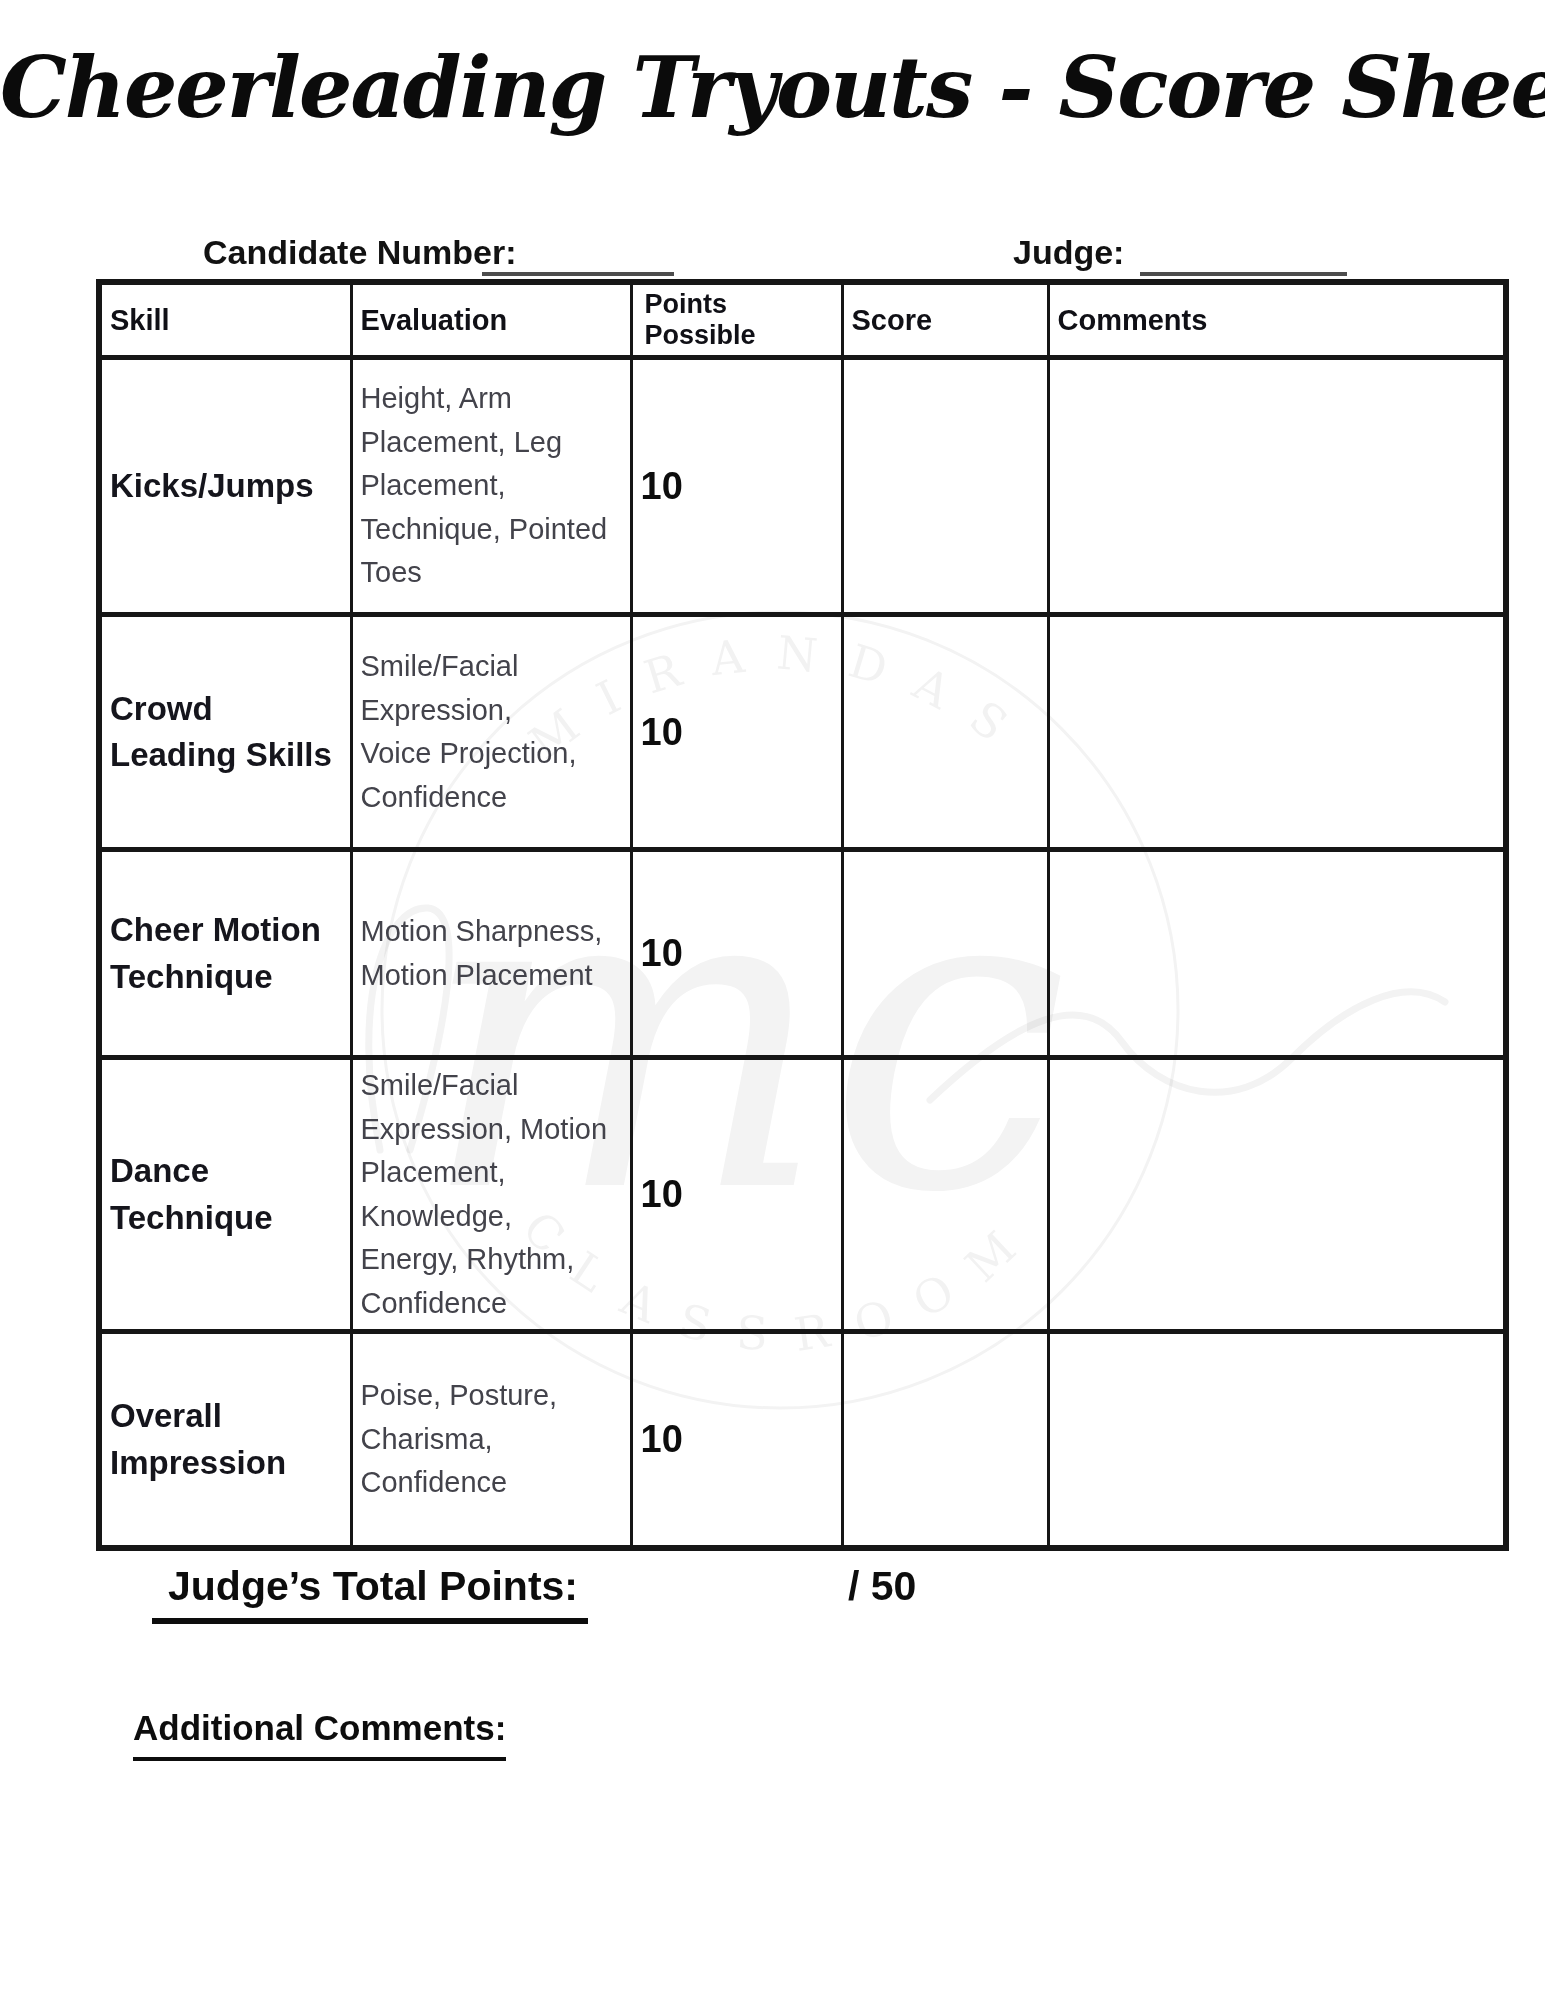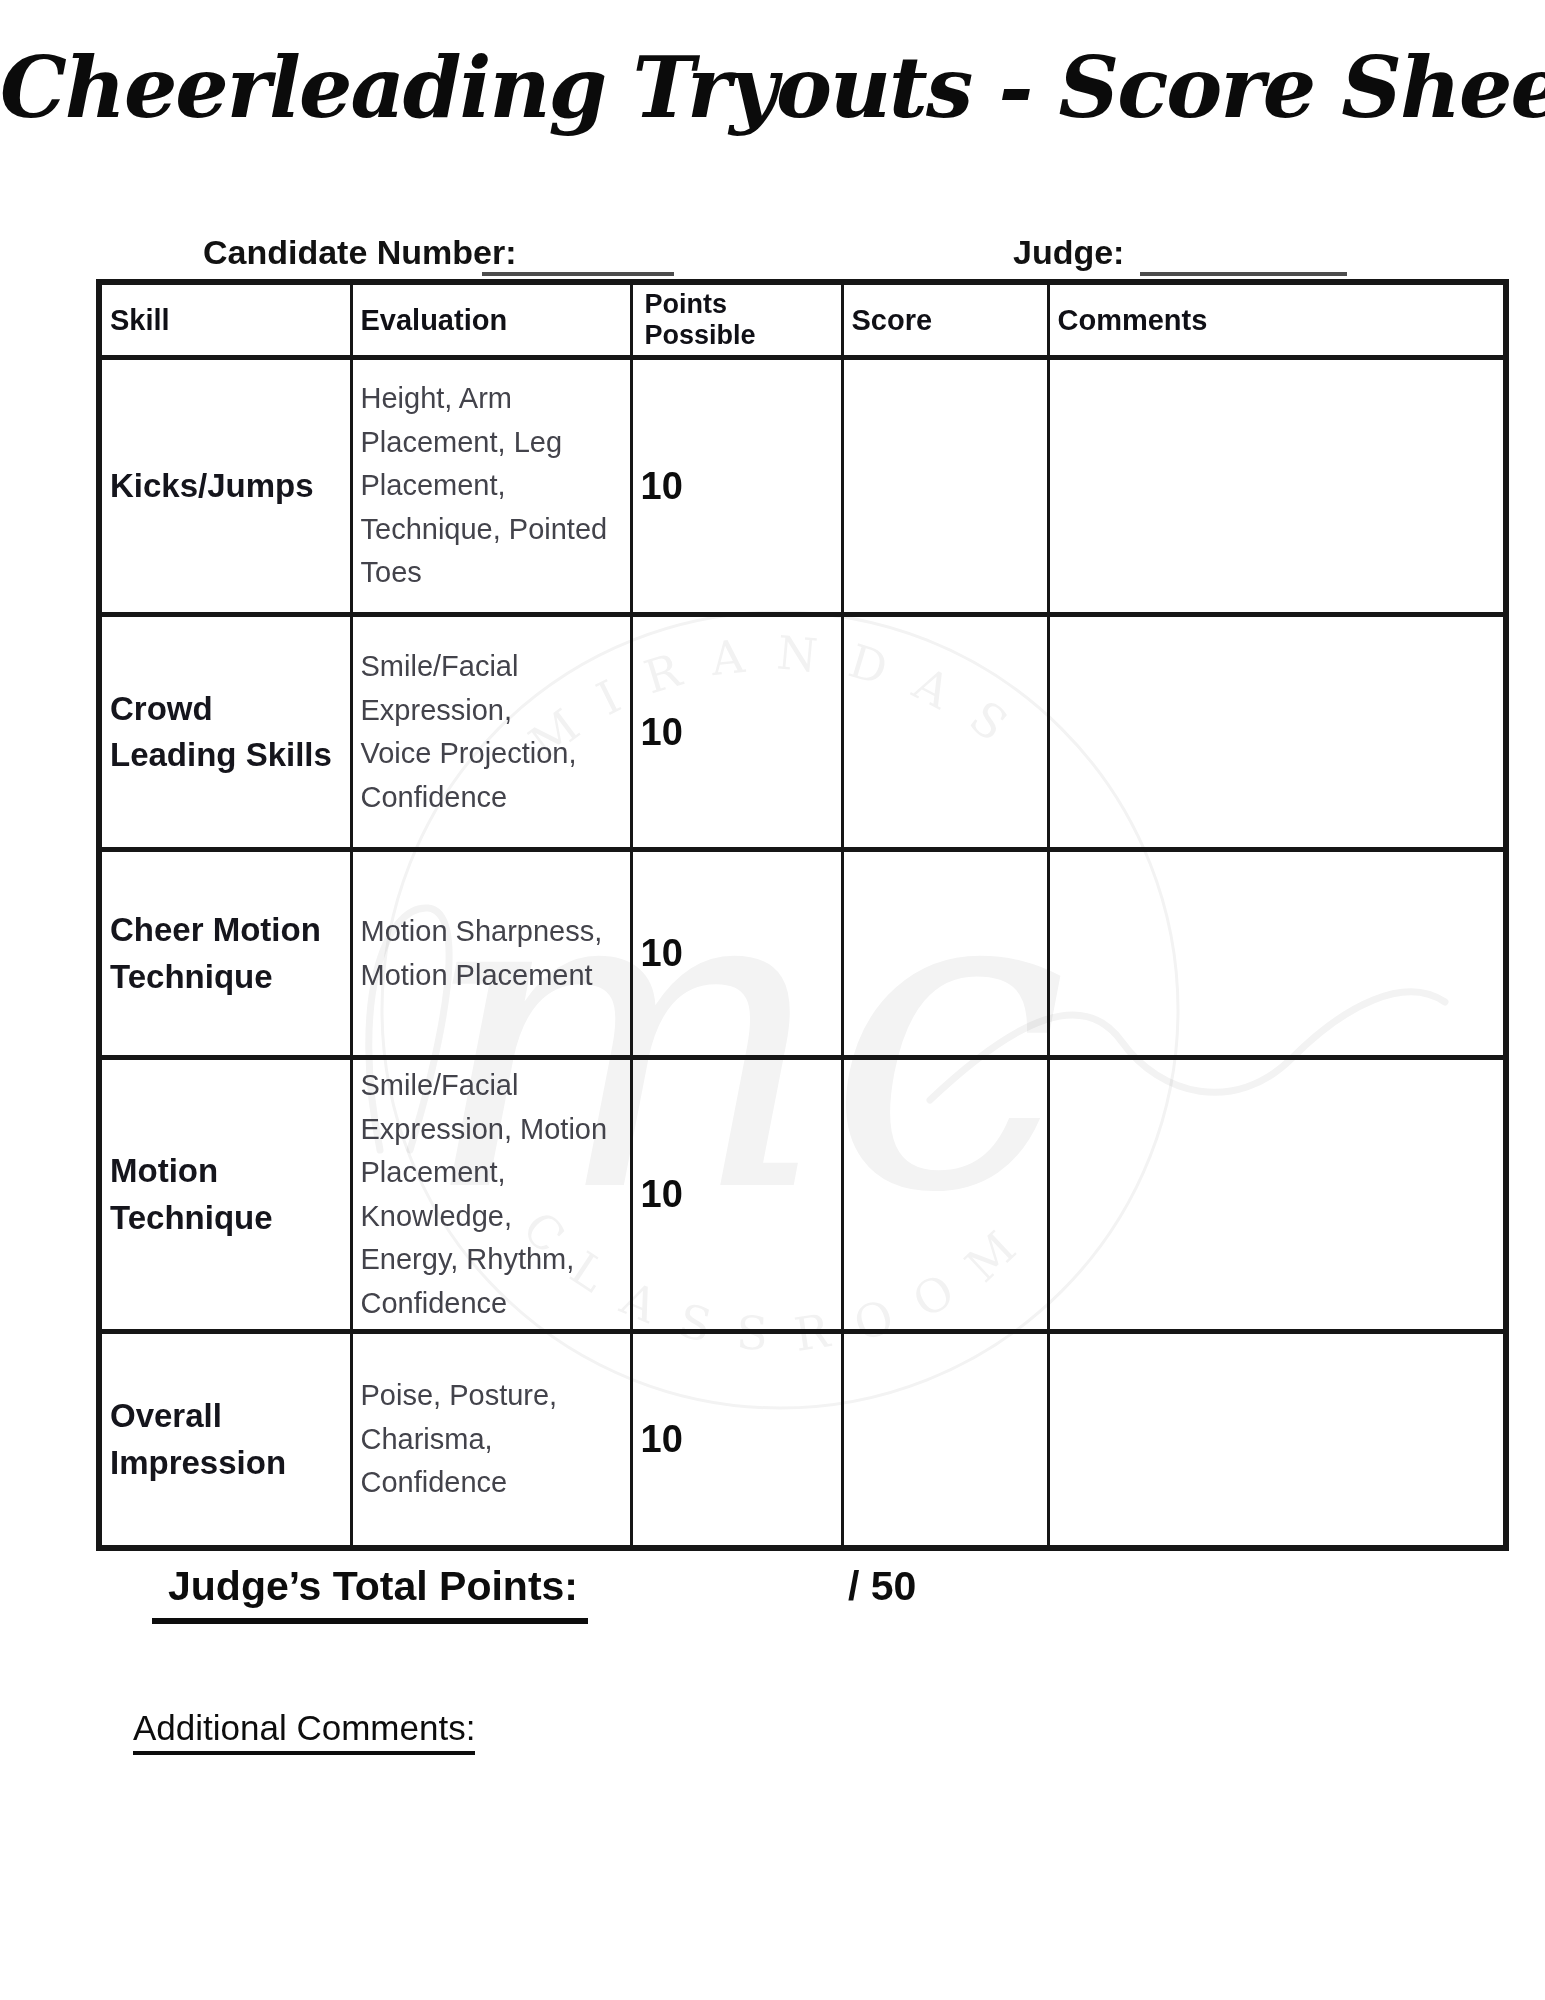--- a/index.html
+++ b/index.html
@@ -128,25 +128,25 @@
     top: 1563px;
     font-weight: bold;
     font-size: 41px;
     color: #0d0d0d;
     white-space: nowrap;
   }
   .additional-comments {
     position: absolute;
     left: 133px;
     top: 1708px;
-    font-weight: normal;
+    font-weight: bold;
     font-size: 35px;
     color: #0d0d0d;
     border-bottom: 4px solid #0d0d0d;
-    padding-bottom: 3px;
+    padding-bottom: 9px;
     white-space: nowrap;
   }
 </style>
 </head>
 <body>
 
 <div id="page">
 
   <svg id="watermark" viewBox="0 0 1545 2000" xmlns="http://www.w3.org/2000/svg" aria-hidden="true">
     <defs>
@@ -214,21 +214,21 @@
     <tr class="r3">
       <td class="skill">Cheer Motion
 Technique</td>
       <td class="eval">Motion Sharpness,
 Motion Placement</td>
       <td class="points">10</td>
       <td></td>
       <td></td>
     </tr>
     <tr class="r4">
-      <td class="skill">Motion
+      <td class="skill">Dance
 Technique</td>
       <td class="eval">Smile/Facial
 Expression, Motion
 Placement,
 Knowledge,
 Energy, Rhythm,
 Confidence</td>
       <td class="points">10</td>
       <td></td>
       <td></td>

